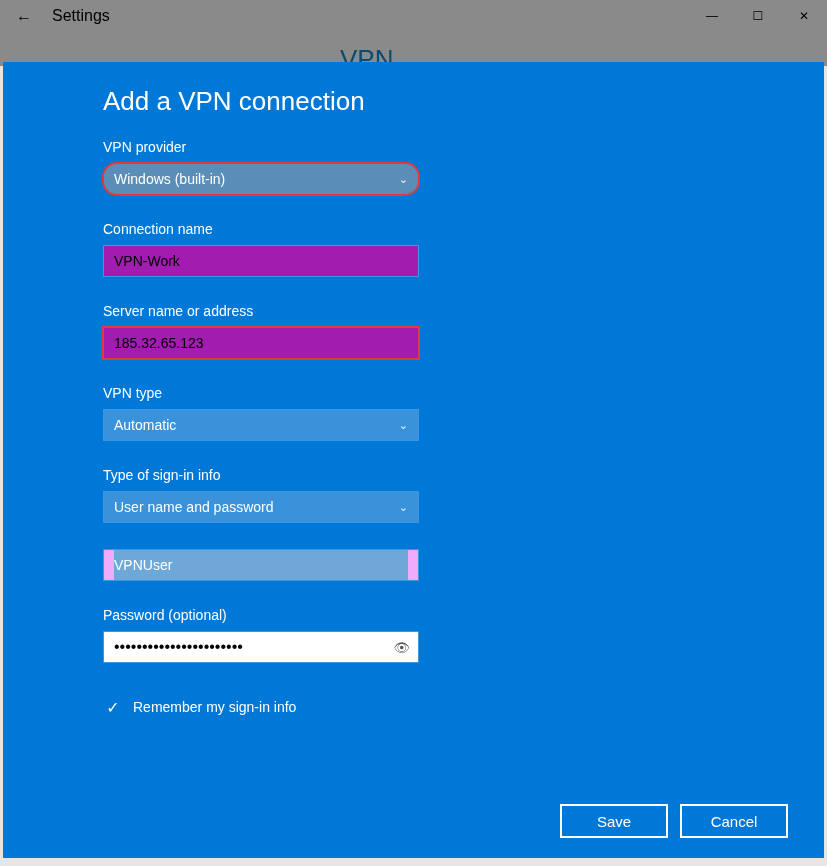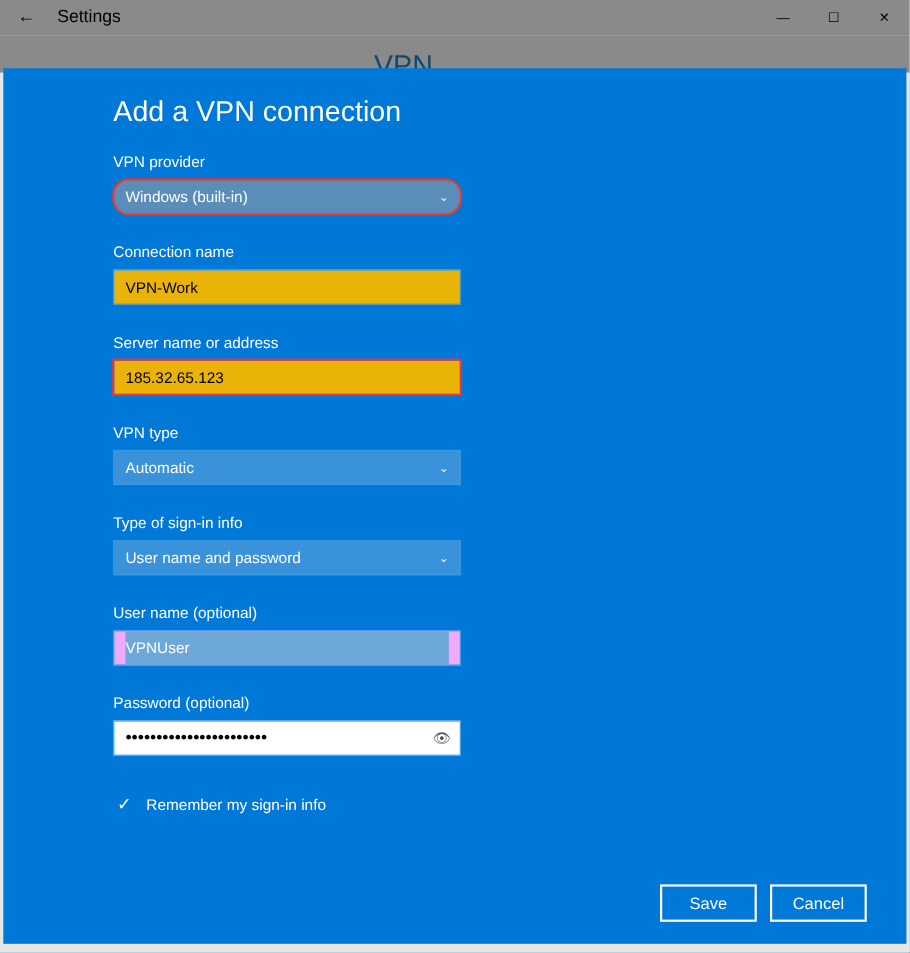--- a/index.html
+++ b/index.html
@@ -111,21 +111,21 @@
     background: #3a92db;
     color: #fff;
     justify-content: space-between;
     cursor: default;
   }
   .dropdown .chev {
     font-size: 11px;
     opacity: .9;
   }
   .textbox {
-    background: #eab308;
+    background: #a21caf;
     color: #000;
     border: 1px solid #3a98e2;
   }
   .textbox.white {
     background: #fff;
   }
   .textbox input {
     border: none;
     background: transparent;
     outline: none;
@@ -180,21 +180,21 @@
   }
   
   .btn-row {
     margin-top: auto;
     display: flex;
     justify-content: flex-end;
     gap: 12px;
     padding-right: 4px;
   }
   .btn {
-    width: 88px;
+    width: 108px;
     height: 34px;
     border: 2px solid #fff;
     background: transparent;
     color: #fff;
     font-size: 15px;
     display: flex;
     align-items: center;
     justify-content: center;
   }
   .textbox.half {
@@ -257,21 +257,20 @@
 
     <div class="field">
       <label>Type of sign-in info</label>
       <div class="control dropdown">
         <span>User name and password</span>
         <span class="chev">⌄</span>
       </div>
     </div>
 
     <div class="field">
-      <label>User name (optional)</label>
       <div class="control textbox half">
         <input type="text" value="VPNUser" style="">
       </div>
     </div>
 
     <div class="field">
       <label>Password (optional)</label>
       <div class="control textbox white pwd-dots">
         <input type="text" value="•••••••••••••••••••••••" style="">
         <span class="reveal">👁</span>

